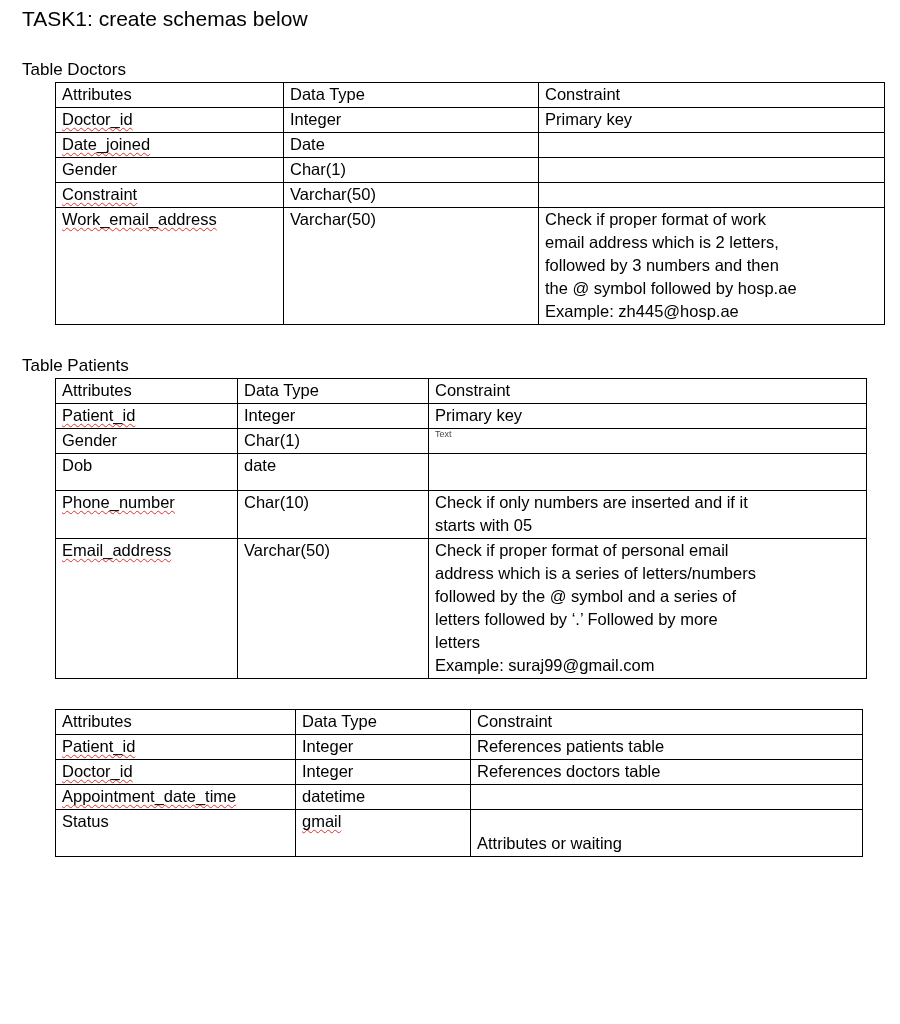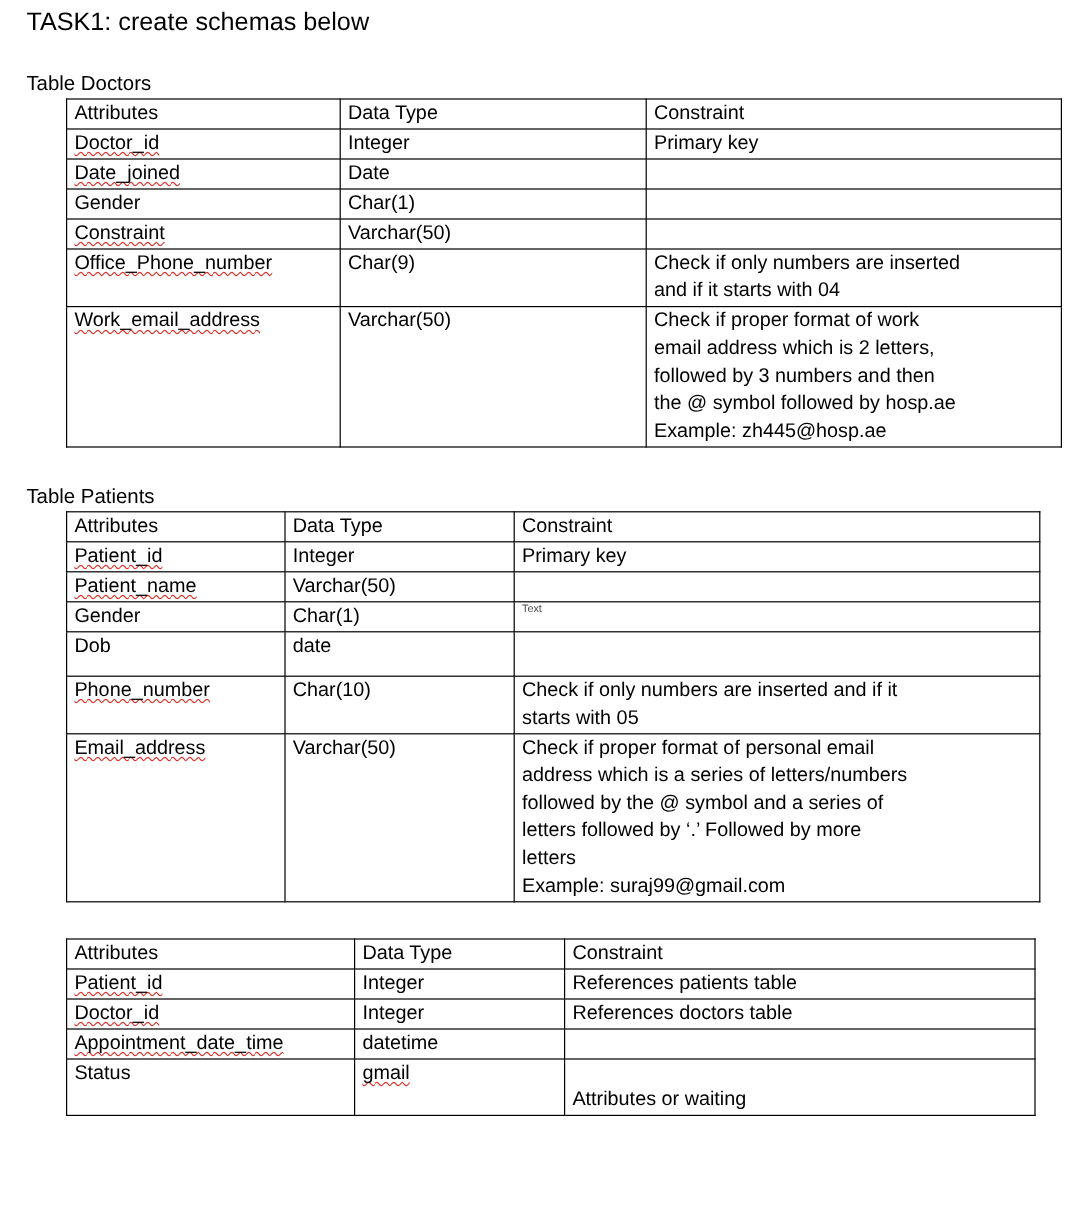--- a/index.html
+++ b/index.html
@@ -108,26 +108,20 @@
             <tr class="r4">
               <td><span>Gender</span></td>
               <td><span>Char(1)</span></td>
               <td></td>
             </tr>
             <tr class="r5">
               <td><span class="misspelled">Constraint</span></td>
               <td><span>Varchar(50)</span></td>
               <td></td>
             </tr>
-            <tr class="r6">
-              <td><span class="misspelled">Office_Phone_number</span></td>
-              <td><span>Char(9)</span></td>
-              <td><span>Check if only numbers are inserted
-and if it starts with 04</span></td>
-            </tr>
             <tr class="r7">
               <td><span class="misspelled">Work_email_address</span></td>
               <td><span>Varchar(50)</span></td>
               <td><span>Check if proper format of work
 email address which is 2 letters,
 followed by 3 numbers and then
 the @ symbol followed by hosp.ae
 Example: zh445@hosp.ae</span></td>
             </tr>
           </tbody>
@@ -144,25 +138,20 @@
           <tbody>
             <tr class="r0">
               <th>Attributes</th>
               <th>Data Type</th>
               <th>Constraint</th>
             </tr>
             <tr class="r1">
               <td><span class="misspelled">Patient_id</span></td>
               <td><span>Integer</span></td>
               <td><span>Primary key</span></td>
-            </tr>
-            <tr class="r2">
-              <td><span class="misspelled">Patient_name</span></td>
-              <td><span>Varchar(50)</span></td>
-              <td></td>
             </tr>
             <tr class="r4">
               <td><span>Gender</span></td>
               <td><span>Char(1)</span></td>
               <td><span class="note">Text</span></td>
             </tr>
             <tr class="r5">
               <td><span>Dob</span></td>
               <td><span>date</span></td>
               <td></td>

